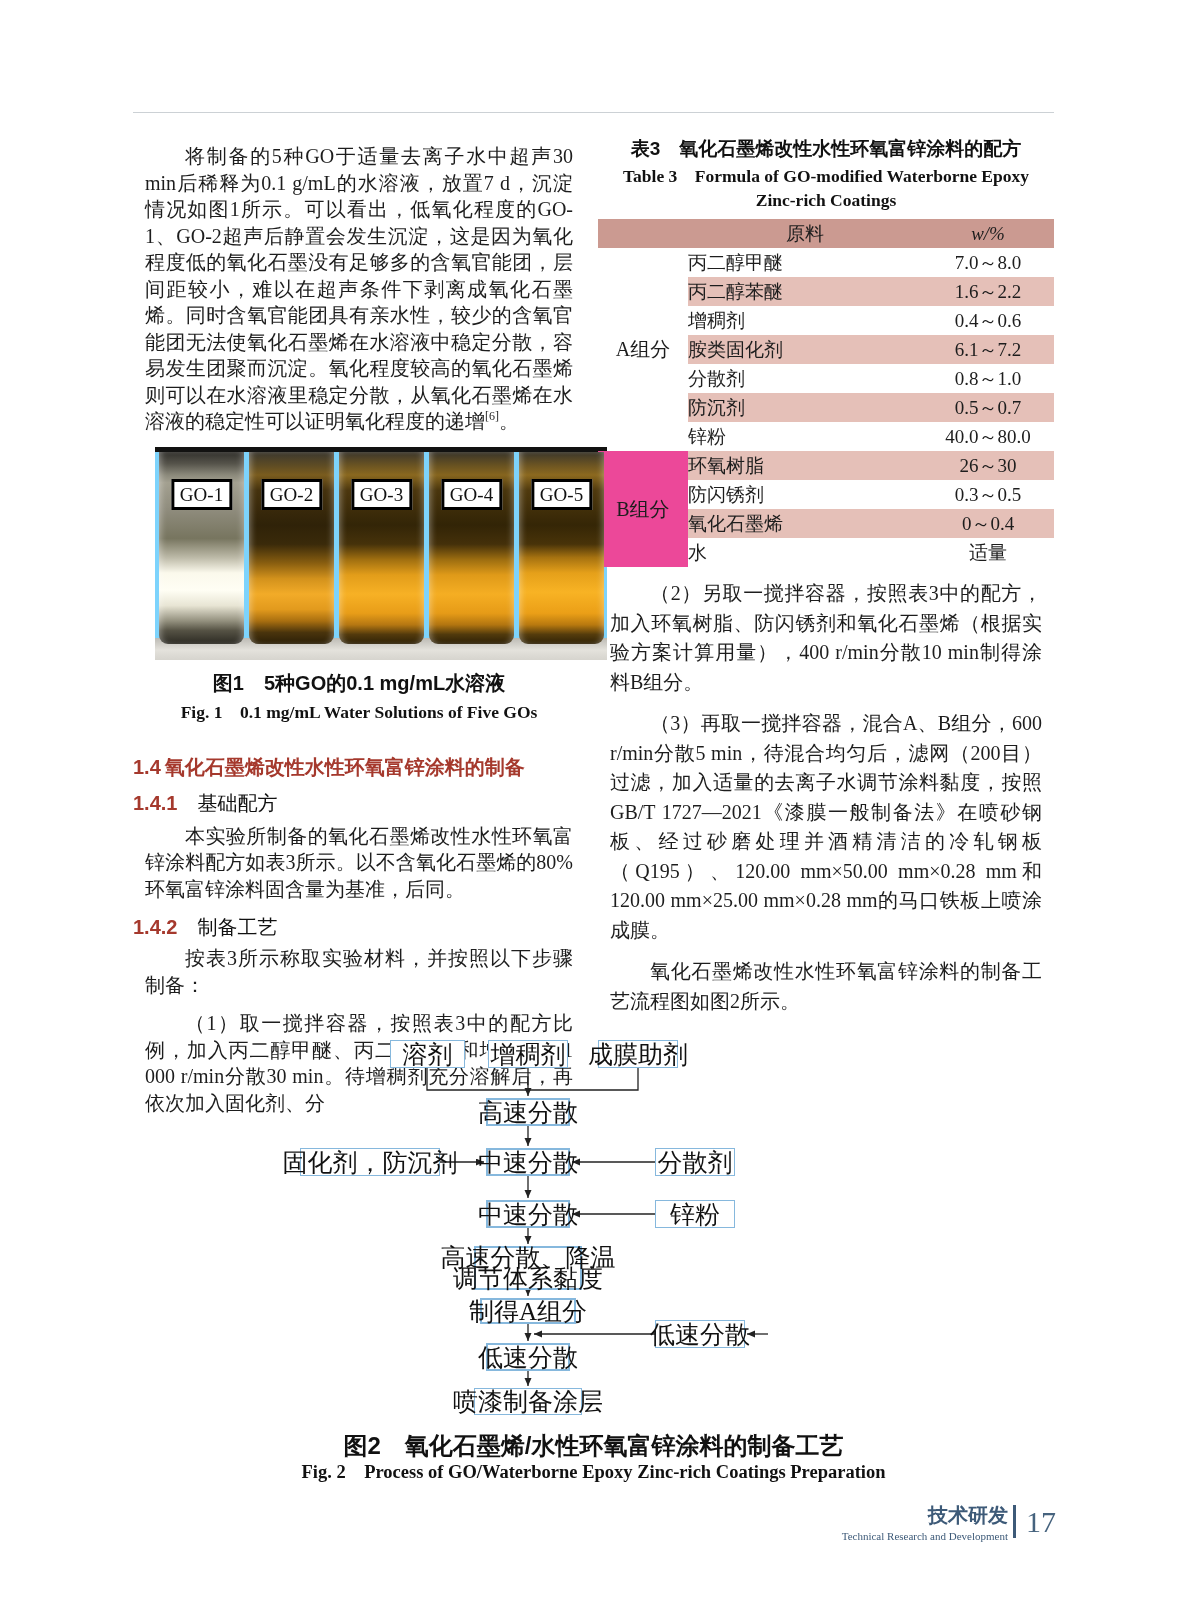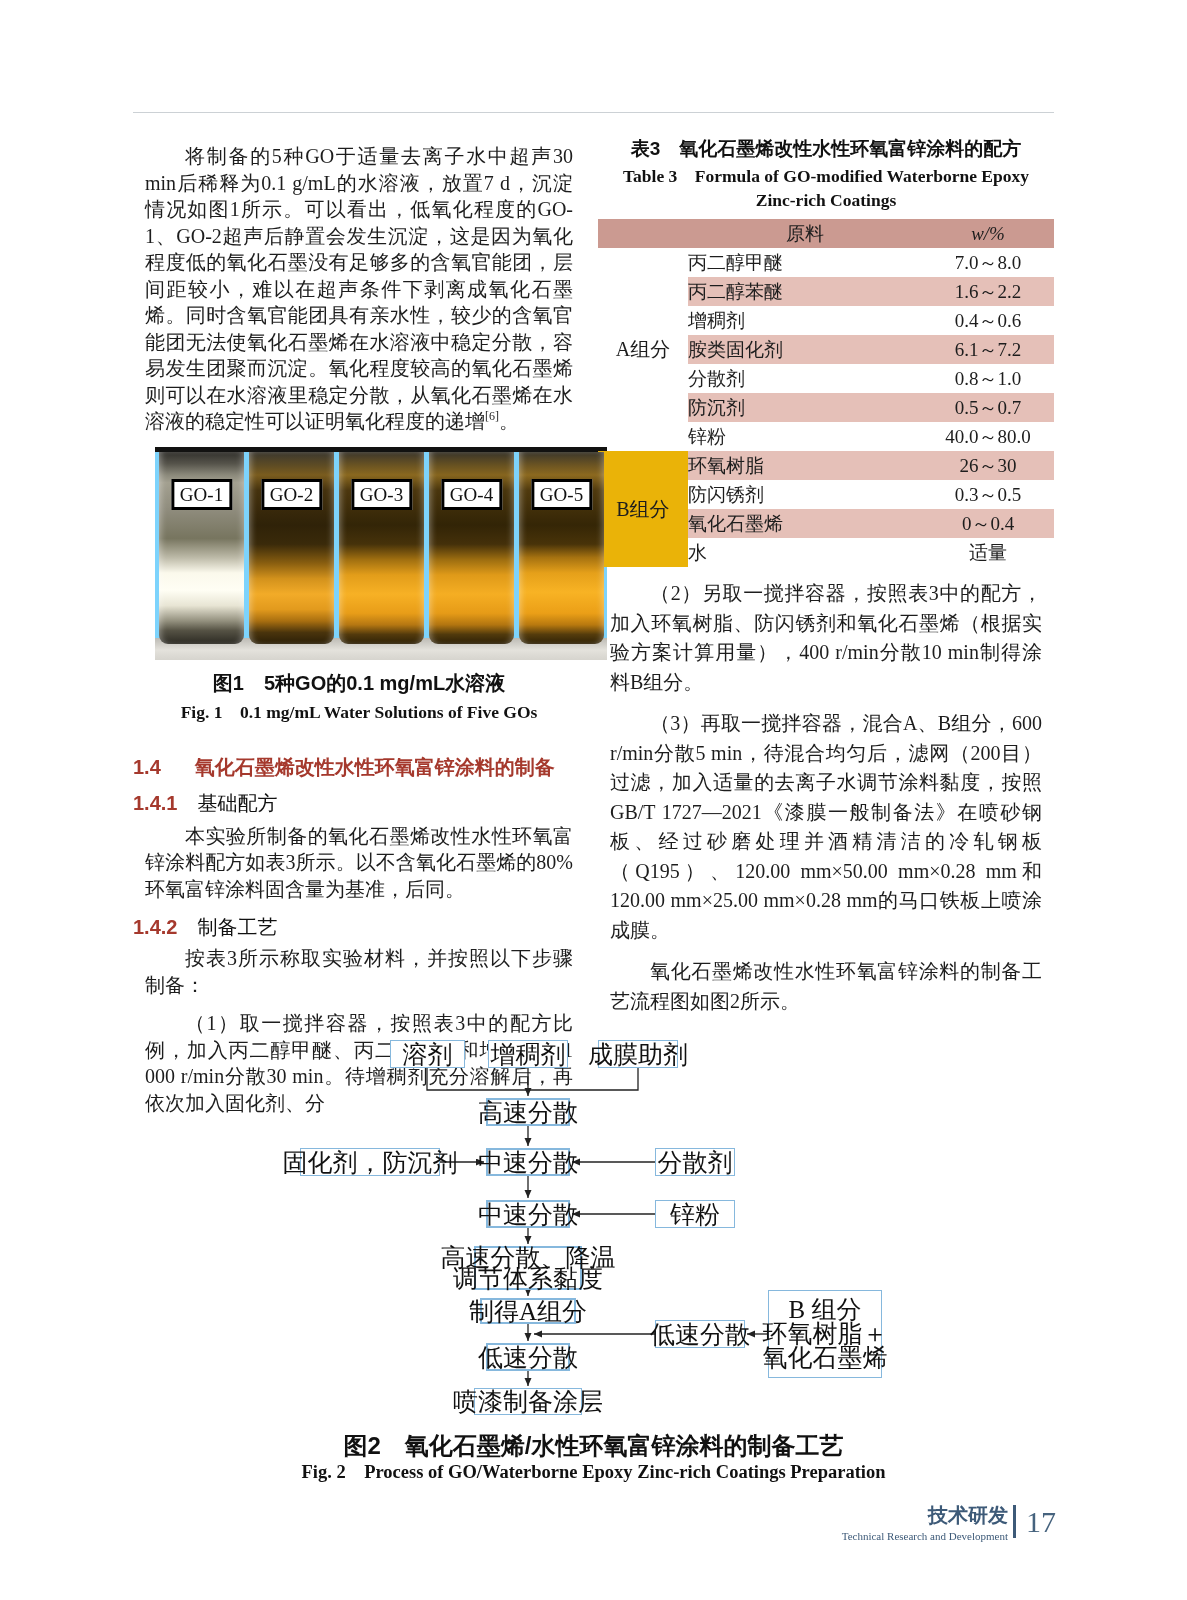--- a/index.html
+++ b/index.html
@@ -41,36 +41,36 @@
       #483309 48%,#a67210 55%,#e5a01a 63%,#f8b324 73%,#eb9f17 84%,#b8790f 90%,#553c0c 95%,#2f2207 100%);}
 
   .figcap-zh{margin-top:10px;text-align:center;font-weight:bold;font-size:20px;
              font-family:"Liberation Sans","DejaVu Sans",sans-serif;color:#111;}
   .figcap-en{margin-top:3px;text-align:center;font-weight:bold;font-size:17.5px;
              font-family:"Liberation Serif","DejaVu Serif",serif;color:#111;}
 
   
   .sec1{margin-top:30px;font-family:"Liberation Sans","DejaVu Sans",sans-serif;
         font-weight:bold;font-size:20px;color:#a5392d;}
-  .sec1 .num{margin-right:34px;}
+  .sec1 .num{margin-right:4px;}
   .sec2{margin-top:9px;font-size:20px;}
   .sec2 .num{font-family:"Liberation Sans","DejaVu Sans",sans-serif;font-weight:bold;color:#a5392d;margin-right:20px;}
   .sec2 .ttl{color:#111;}
 
   
   .tabcap-zh{text-align:center;font-weight:bold;font-size:19px;
              font-family:"Liberation Sans","DejaVu Sans",sans-serif;color:#111;}
   .tabcap-en{text-align:center;font-weight:bold;font-size:17.5px;margin-top:2px;color:#111;}
   table.formula{margin-top:8px;width:100%;border-collapse:collapse;font-size:19px;}
   table.formula th,table.formula td{height:29px;padding:0;font-weight:normal;}
   table.formula th{background:#cb9a91;}
   th.h-mat{text-align:center;width:296px;}
   th.h-val{text-align:center;font-style:italic;font-family:"Liberation Serif","DejaVu Serif",serif;}
   td.group-cell{width:110px;text-align:center;font-size:20px;}
-  td.group-cell.shaded{background:#eab308;}
+  td.group-cell.shaded{background:#ec4899;}
   td.mat-cell{padding-left:56px;text-align:left;}
   td.val-cell{width:160px;text-align:center;}
   td.mat-cell.shaded,td.val-cell.shaded{background:#e5c0b8;}
   .col-right .after-table{margin-top:9px;}
 
   
   .flowchart{position:absolute;left:290px;top:1032px;width:610px;height:392px;}
   .flowchart svg{position:absolute;left:0;top:0;}
   .fnode{position:absolute;box-sizing:border-box;border:1.5px solid #86b8dd;background:#fff;
          display:flex;flex-direction:column;align-items:center;justify-content:center;
@@ -236,25 +236,20 @@
     <div class="fnode main" style="left:196px;top:116px;width:84px;height:28px;">中速分散</div>
     <div class="fnode" style="left:365px;top:116px;width:80px;height:28px;">分散剂</div>
     <div class="fnode main" style="left:196px;top:168px;width:84px;height:28px;">中速分散</div>
     <div class="fnode" style="left:365px;top:168px;width:80px;height:28px;">锌粉</div>
     <div class="fnode main" style="left:184px;top:214px;width:108px;height:44px;">
       <span>高速分散、降温</span>
       <span>调节体系黏度</span>
     </div>
     <div class="fnode main" style="left:190px;top:266px;width:96px;height:26px;">制得A组分</div>
     <div class="fnode" style="left:365px;top:288px;width:90px;height:28px;">低速分散</div>
-    <div class="fnode" style="left:478px;top:258px;width:114px;height:88px;line-height:24px;">
-      <span>B 组分</span>
-      <span>环氧树脂＋</span>
-      <span>氧化石墨烯</span>
-    </div>
     <div class="fnode main" style="left:196px;top:311px;width:84px;height:28px;">低速分散</div>
     <div class="fnode" style="left:184px;top:356px;width:108px;height:27px;">喷漆制备涂层</div>
   </div>
 
   <div class="fig2cap-zh">图2　氧化石墨烯/水性环氧富锌涂料的制备工艺</div>
   <div class="fig2cap-en">Fig. 2　Process of GO/Waterborne Epoxy Zinc-rich Coatings Preparation</div>
 
   <div class="footer-block">
     <div class="footer-zh">技术研发</div>
     <div class="footer-en">Technical Research and Development</div>

